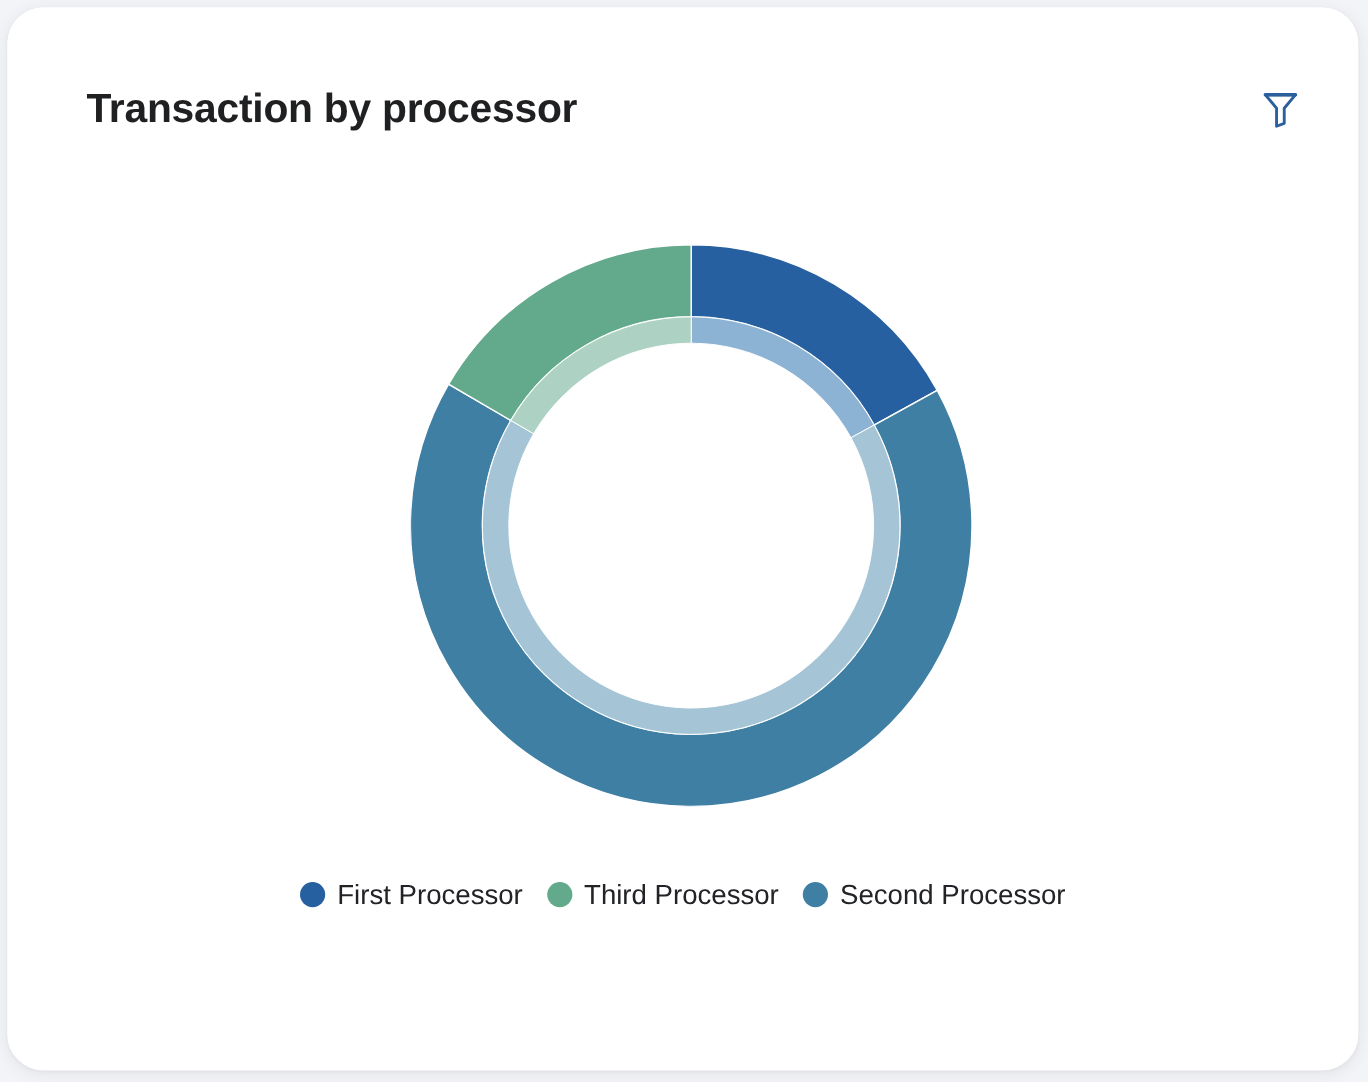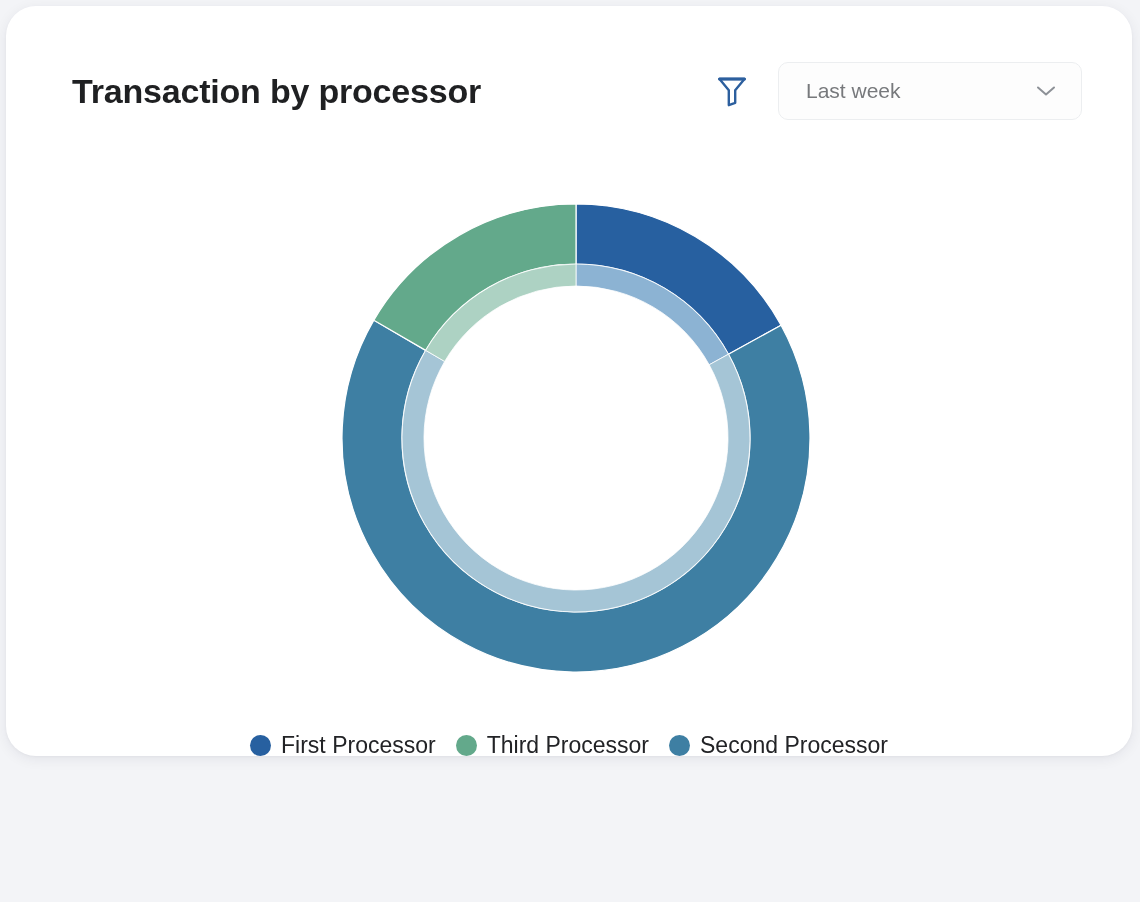--- a/index.html
+++ b/index.html
@@ -19,21 +19,21 @@
     position: relative;
     width: 1140px;
     height: 902px;
     box-sizing: border-box;
     padding: 6px 8px 10px 6px;
   }
 
   .card {
     position: relative;
     width: 1126px;
-    height: 750px;
+    height: 886px;
     background: #ffffff;
     border-radius: 30px;
     box-shadow: 0 3px 14px rgba(25, 30, 60, 0.07),
                 0 1px 3px rgba(25, 30, 60, 0.04);
     box-sizing: border-box;
     overflow: hidden;
   }
 
   
   .card-header {
@@ -161,26 +161,20 @@
     <div class="card-header">
       <div class="card-title">Transaction by processor</div>
 
       <div class="header-controls">
 
         <svg class="filter-icon" viewBox="0 0 30 32">
           <path d="M2.5 4 H27.5 L18.2 15.2 V27.8 L11.8 30.2 V15.2 Z" fill="none" stroke="#2c5f9e" stroke-width="2.4" stroke-linejoin="round" stroke-linecap="round"></path>
           <path d="M2.5 4 H27.5" stroke="#2c5f9e" stroke-width="3" stroke-linecap="round"></path>
         </svg>
 
-        <div class="range-select">
-          <span class="range-select-label">Last week</span>
-          <svg class="chevron-down-icon" viewBox="0 0 20 12">
-            <path d="M2 2.5 L10 9.5 L18 2.5" fill="none" stroke="#8d9197" stroke-width="2" stroke-linecap="round" stroke-linejoin="round"></path>
-          </svg>
-        </div>
 
       </div>
     </div>
 
     <div class="chart-area">
       <div class="donut-wrap">
         <svg class="donut-svg" viewBox="0 0 468 468">
           <g>
             <path id="outer-slice-0" d="M 234.00000000000003 0 A 234 234 0 0 1 439.05576313026404 121.26964026019864
             L 386.47736232763225 150.17486070630156 A 174 174 0 0 0 234 60 Z" fill="#2760a0" stroke="#ffffff" stroke-width="1.2"></path>

